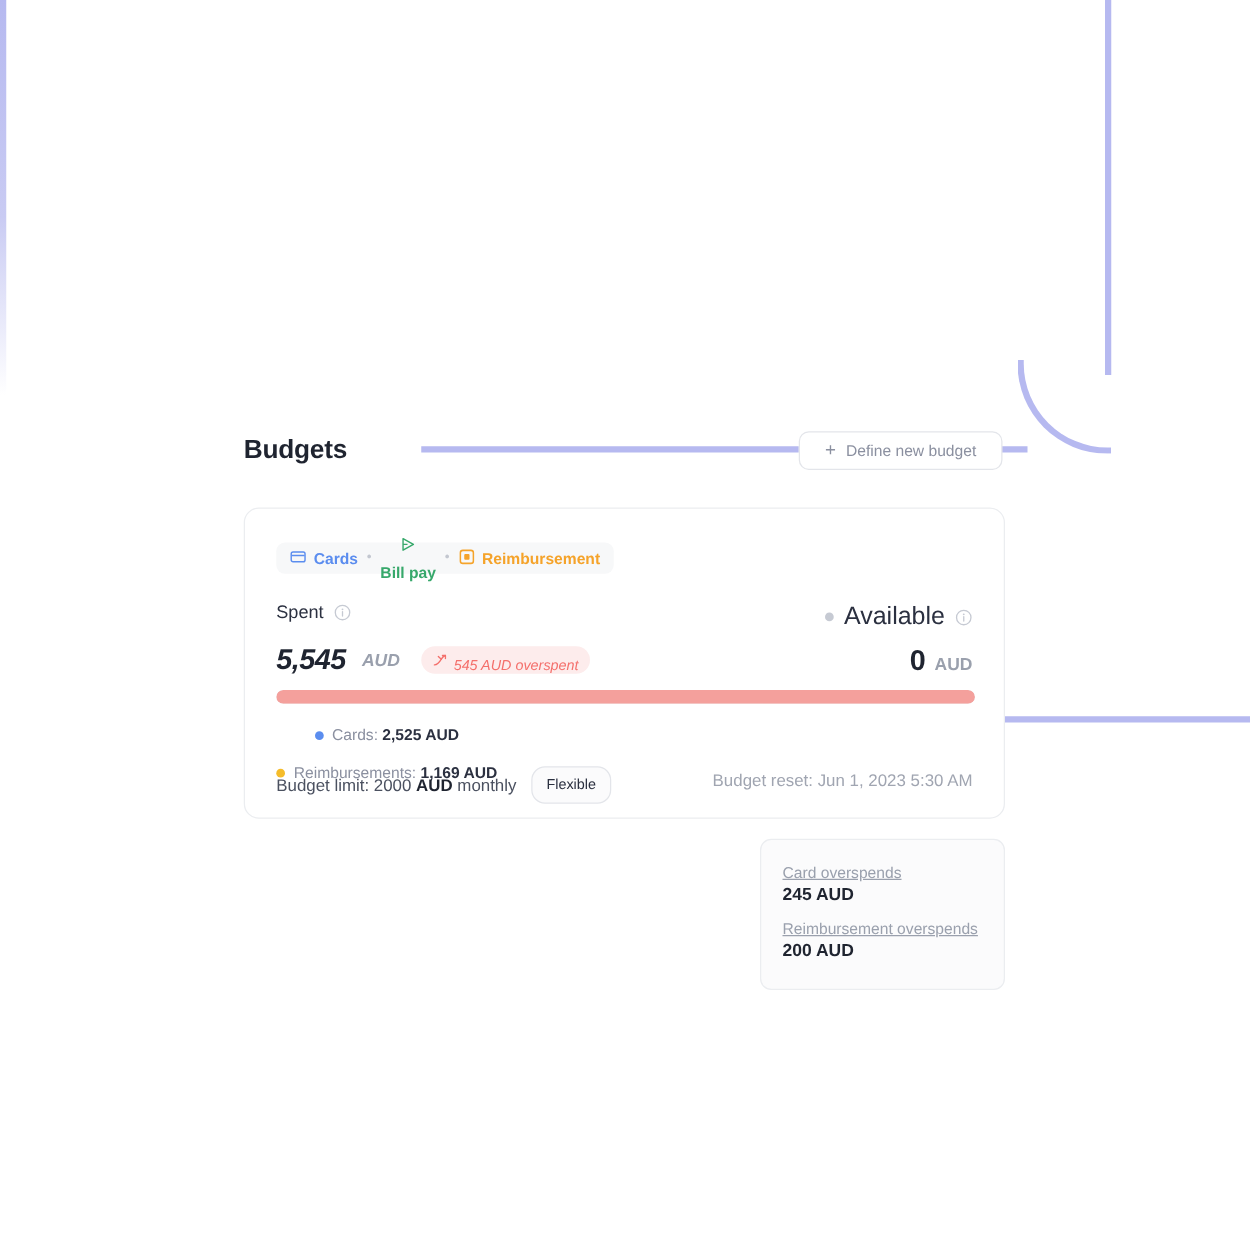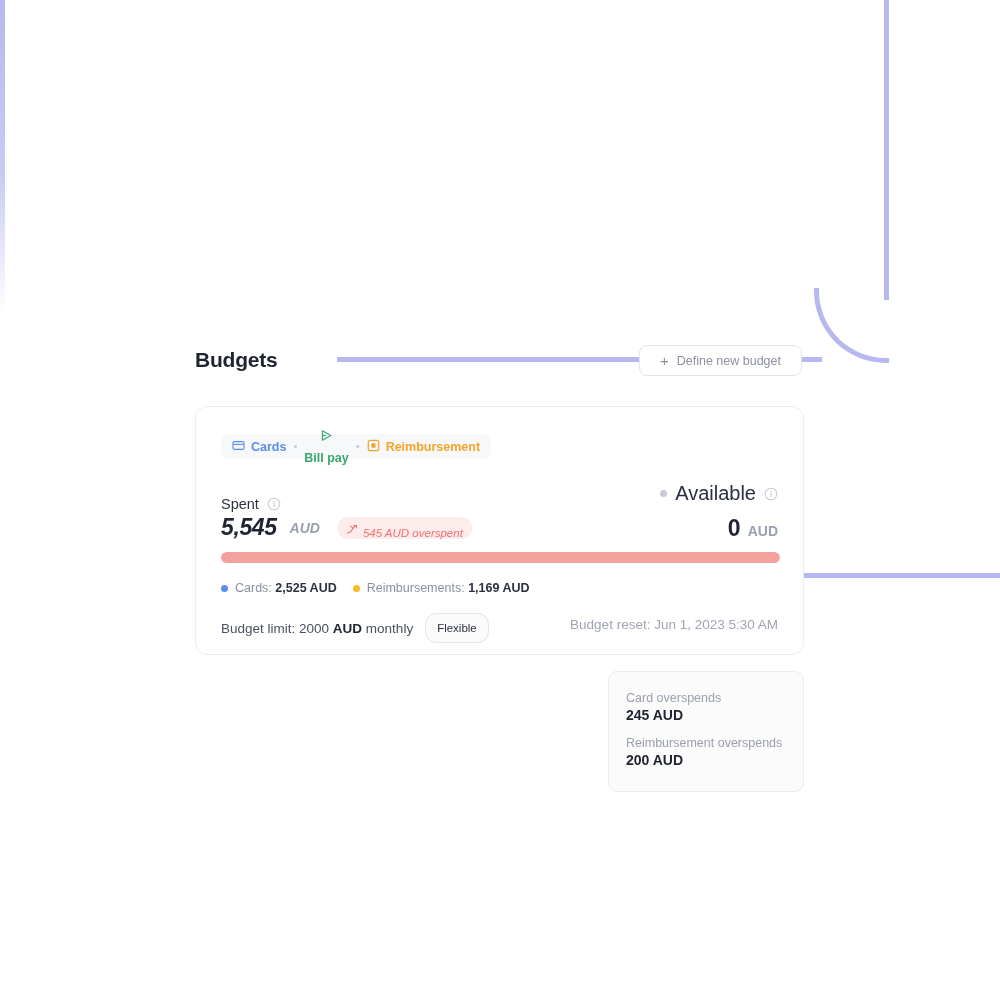--- a/index.html
+++ b/index.html
@@ -74,21 +74,21 @@
     display: flex; align-items: center; gap: 7px;
   }
   .tag { display: flex; align-items: center; gap: 6px; font-size: 12.5px; font-weight: 700; }
   .tag-sep { color: #c3c7d0; font-size: 11px; line-height: 1; }
   .tag-cards { color: #5b8def; }
   .tag-billpay { color: #37a86b; flex-direction: column; }
   .tag-reimb { color: #f5a32a; }
 
   
   #spent-label-row {
-    position: absolute; left: 25px; top: 89px;
+    position: absolute; left: 25px; top: 75px;
     display: flex; align-items: center; gap: 8px;
   }
   #spent-label-row .lbl { font-size: 14.5px; color: #2b3040; }
   #available-label-row {
     position: absolute; right: 25px; top: 75px;
     display: flex; align-items: center; gap: 8px;
   }
   #available-label-row .lbl { font-size: 20px; color: #2b3040; }
   .dot-gray { width: 7px; height: 7px; border-radius: 50%; background: #c6cad3; display: inline-block; }
 
@@ -120,21 +120,21 @@
   #progress-track {
     position: absolute; left: 25px; top: 145px;
     width: 559px; height: 11px;
     background: #eef0f3; border-radius: 6px; overflow: hidden;
   }
   #progress-fill { height: 100%; background: #f4a09c; border-radius: 6px; }
 
   
   #budget-legend {
     position: absolute; left: 25px; top: 174px;
-    display: flex; align-items: center; gap: 16px;
+    display: flex; align-items: center; gap: 16px; flex-direction: column;
   }
   .legend-item { display: flex; align-items: center; gap: 7px; }
   .legend-dot { width: 7px; height: 7px; border-radius: 50%; flex: none; }
   .legend-dot.blue { background: #5b8def; }
   .legend-dot.amber { background: #f5bc2a; }
   .legend-text { font-size: 12.5px; color: #8b90a0; }
   .legend-text b { color: #2b3040; font-weight: bold; }
 
   
   #budget-footer-left {
@@ -156,21 +156,21 @@
   }
 
   
   #overspend-tooltip {
     position: absolute; left: 608px; top: 671px;
     width: 196px; height: 121px;
     background: #fbfbfc;
     border: 1px solid #ebedf0; border-radius: 9px;
     padding: 19px 17px 0 17px;
   }
-  #overspend-tooltip .t-label { font-size: 12.5px; color: #9aa0ad; }
+  #overspend-tooltip .t-label { font-size: 12.5px; color: #9aa0ad; text-decoration: underline; }
   #overspend-tooltip .t-value { font-size: 14px; color: #1f2430; font-weight: bold; margin-top: 2px; }
   #overspend-tooltip .t-group + .t-group { margin-top: 13px; }
 </style>
 </head>
 <body>
 
 <div id="stage">
 
   <div class="conn" id="conn-top-vertical"></div>
   <div id="conn-top-curve"></div>

